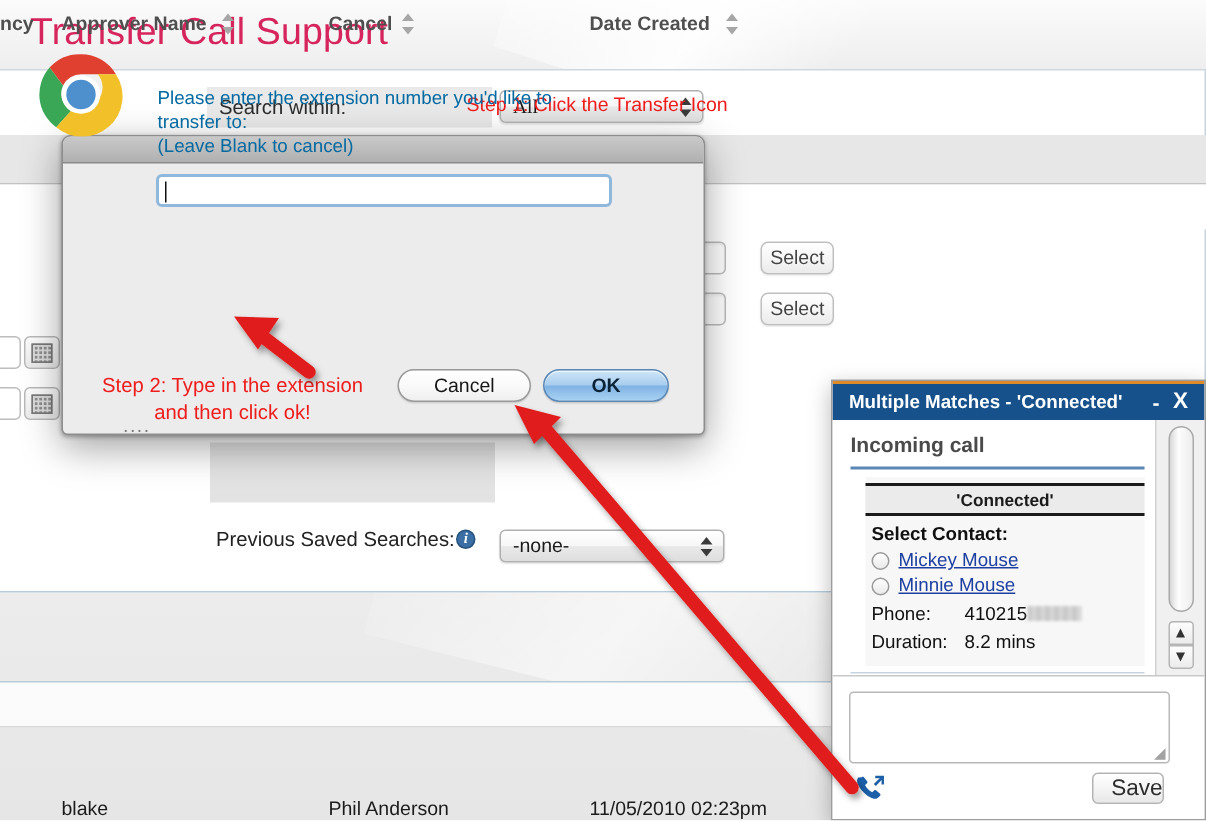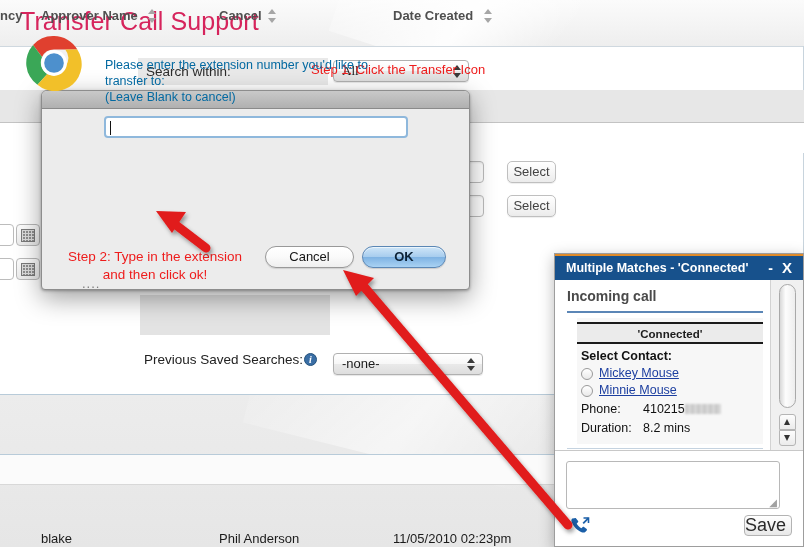--- a/index.html
+++ b/index.html
@@ -598,29 +598,29 @@
     color: #a2a2a2;
     line-height: 8px;
   }
   .transfer-icon {
     position: absolute;
     left: 14px; top: 64px;
     width: 22px; height: 22px;
   }
   .btn-save {
     position: absolute;
-    right: 11px; top: 64px;
+    right: 27px; top: 64px;
     width: 48px; height: 21px;
     background: linear-gradient(to bottom, #ffffff 0%, #f4f4f4 50%, #e8e8e8 100%);
     border: 1px solid #b3b3b3;
     border-radius: 4px;
     box-sizing: border-box;
-    font-size: 18px;
+    font-size: 15px;
     color: #2b2b2b;
-    text-align: left;
+    text-align: right;
     line-height: 19px;
   }
 
   
   .arrow-layer {
     position: absolute;
     left: 0; top: 0;
     width: 804px; height: 547px;
     pointer-events: none;
   }

